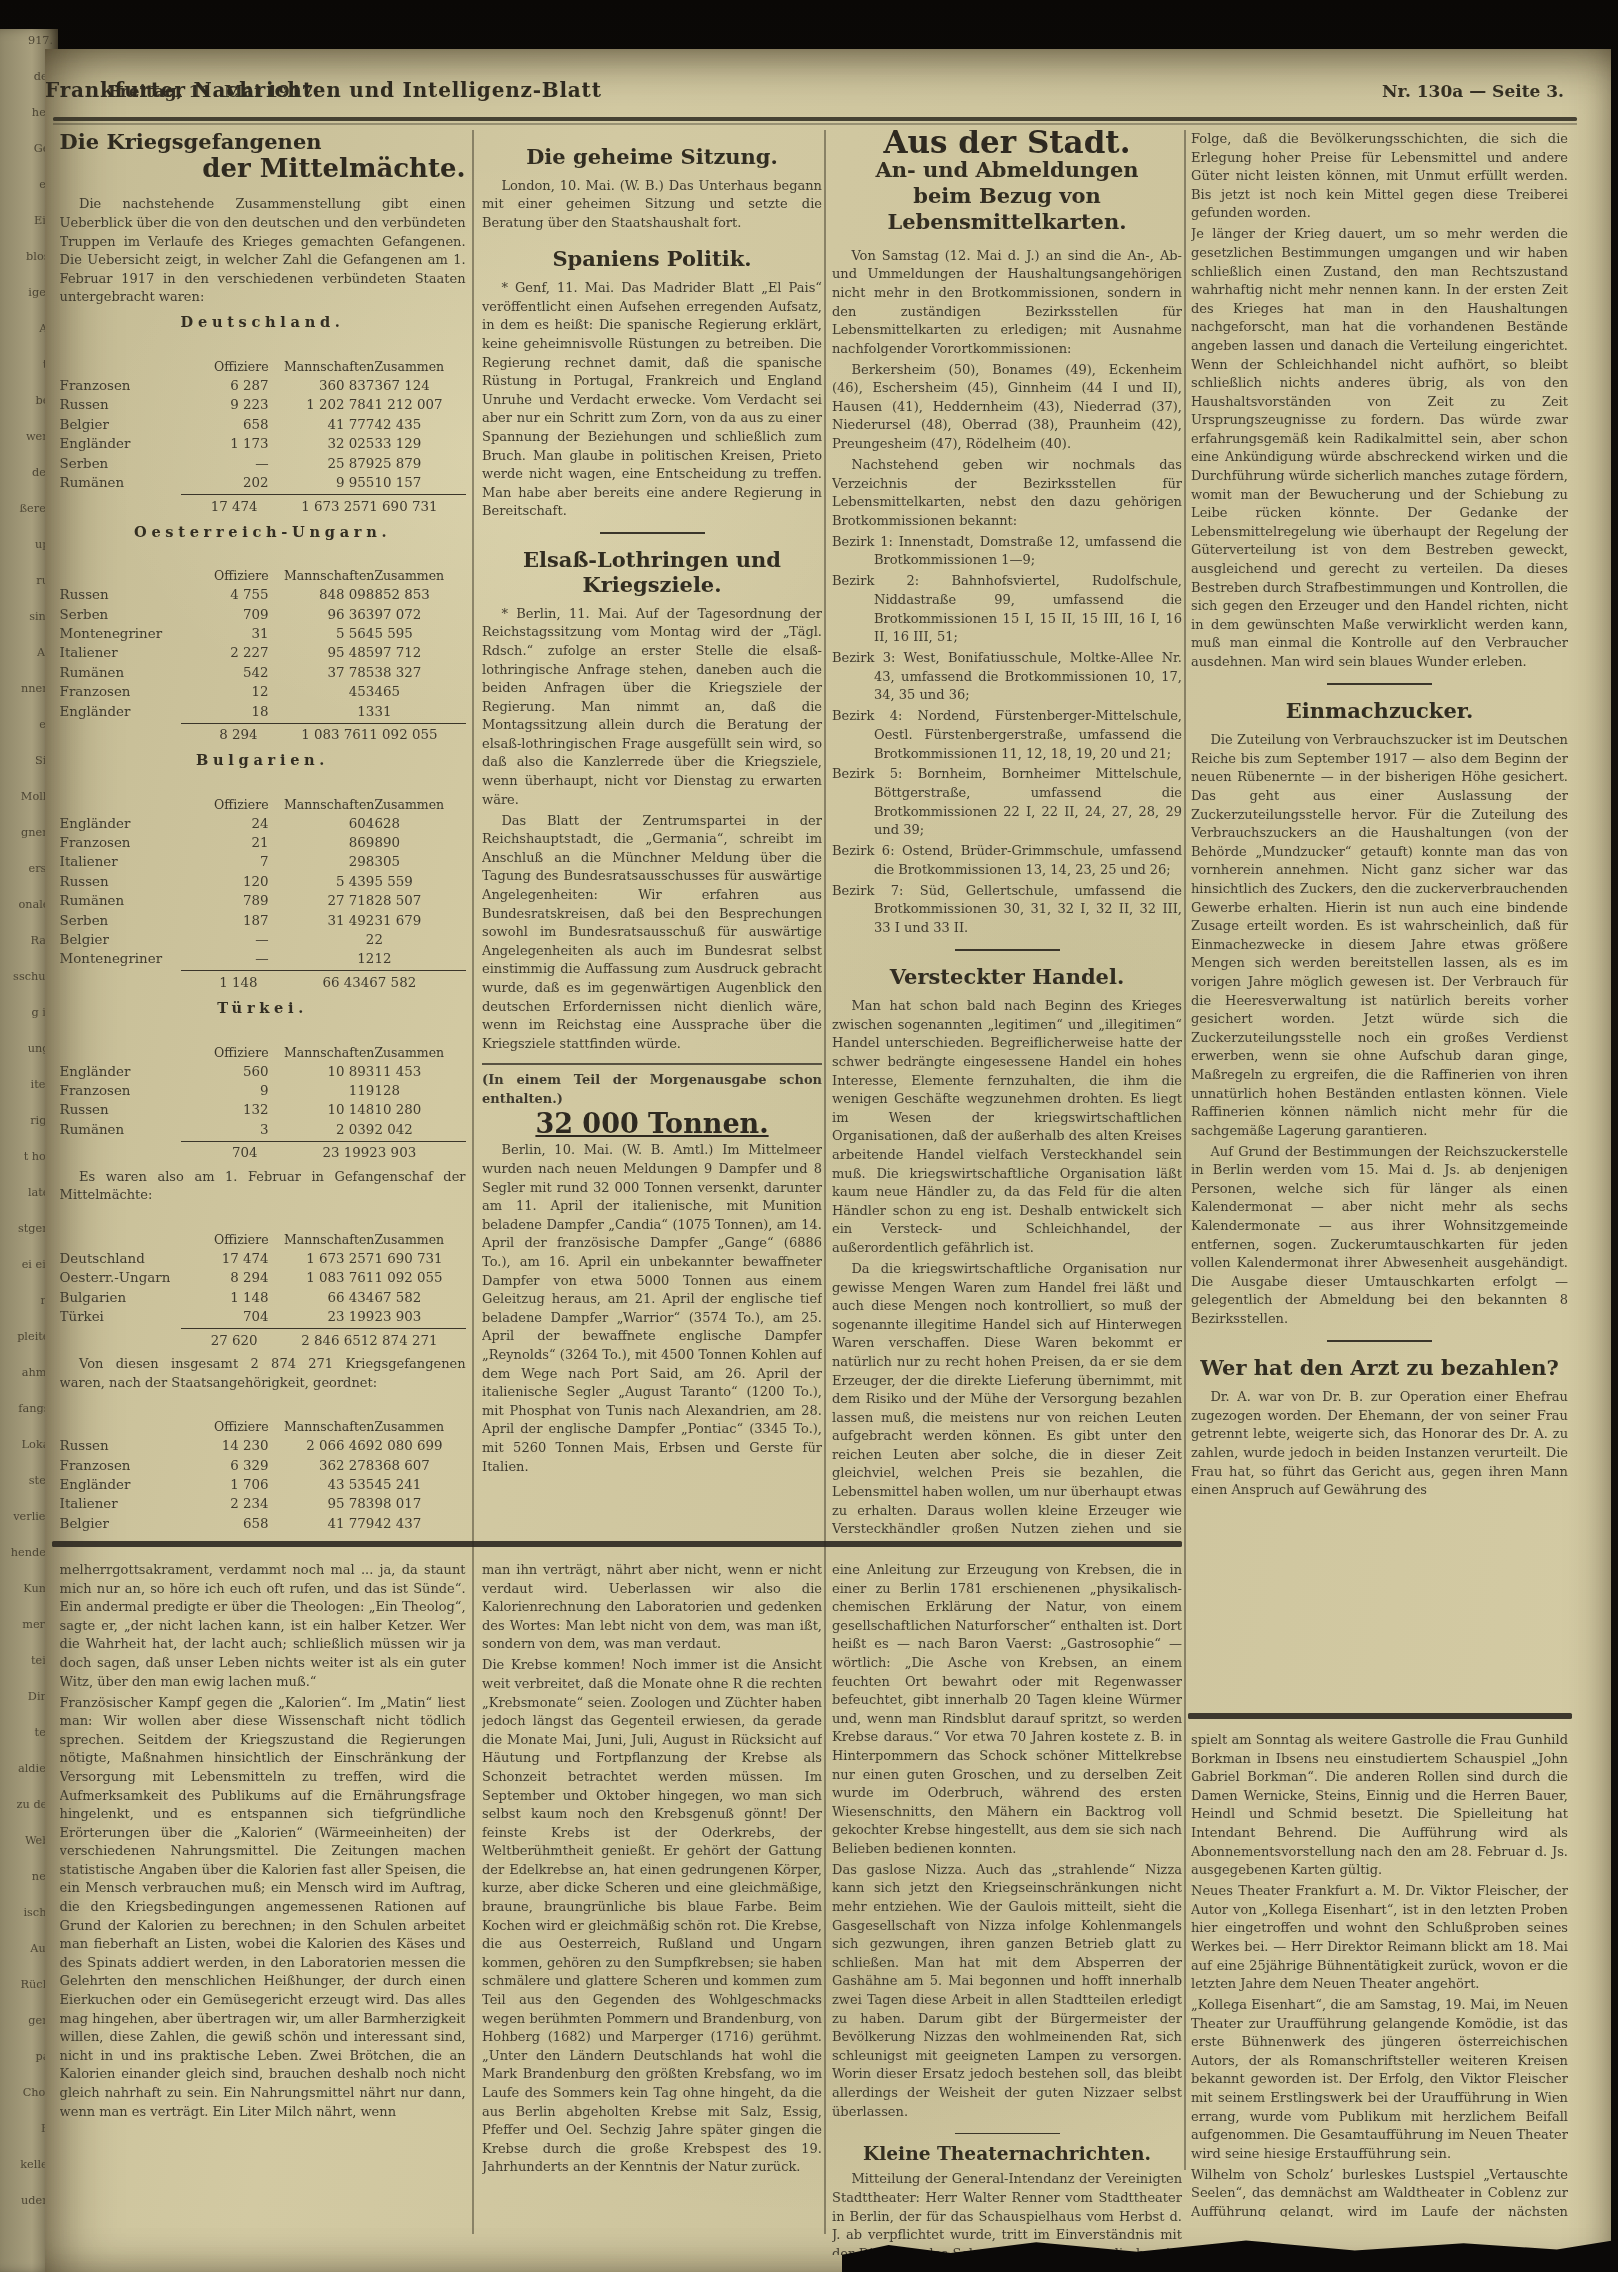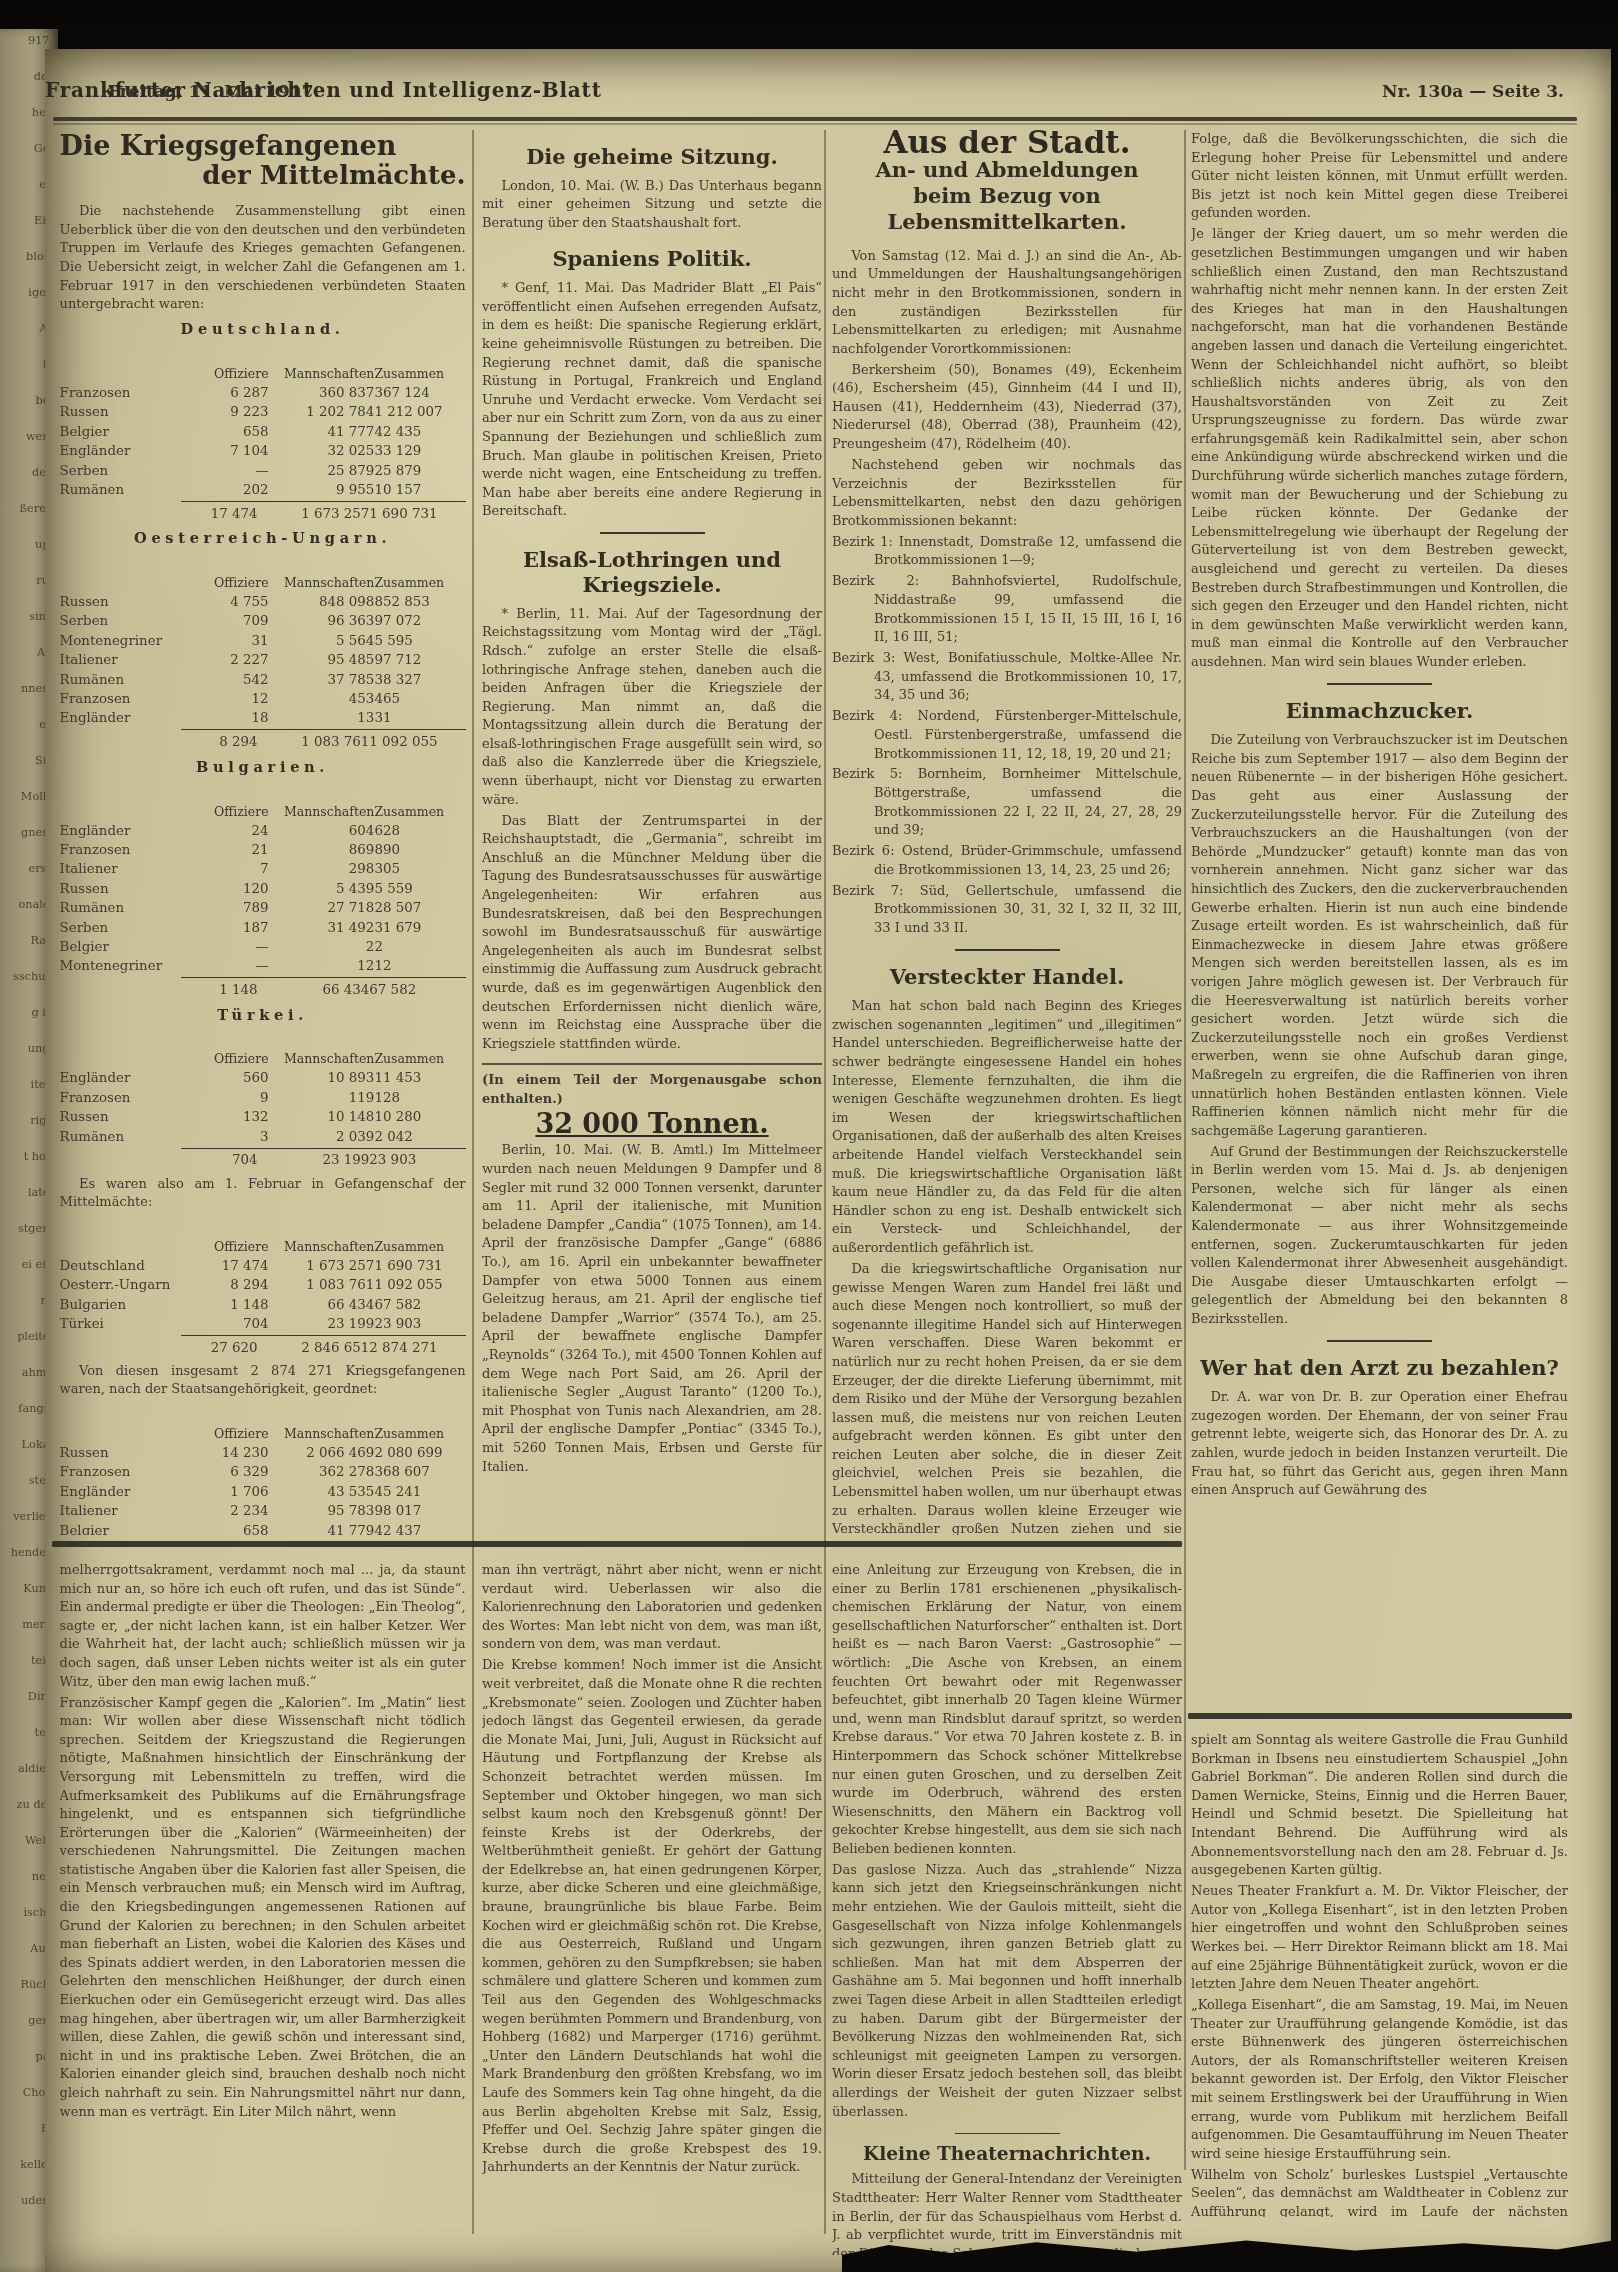--- a/index.html
+++ b/index.html
@@ -41,21 +41,21 @@
   .mast-title{position:absolute;left:0;right:0;top:29px;font-size:20px;font-weight:bold;letter-spacing:0.8px;color:#2f2a1f;}
   .mast-issue{position:absolute;right:47px;top:32px;font-size:17px;font-weight:bold;color:#332e22;}
   .mast-rule{position:absolute;left:8px;right:34px;top:68px;height:4px;background:#2e2a20;opacity:.85;border-radius:1.6px;}
   .mast-rule2{position:absolute;left:8px;right:34px;top:74px;height:1.6px;background:#2e2a20;opacity:.35;}
   
   .col{position:absolute;overflow:hidden;text-align:justify;font-size:13px;line-height:18.6px;}
   .vline{position:absolute;width:1.6px;background:#4e4836;opacity:.55;}
   .thick-rule{position:absolute;height:5.7px;background:#2c2820;opacity:.9;border-radius:1.6px;}
   p.p{margin:0 0 2.4px 0;text-indent:19.4px;}
   p.noind{text-indent:0;}
-  .h1a{font-size:27px;font-weight:bold;color:#2f2a1f;text-align:left;line-height:1.15;}
+  .h1a{font-size:21px;font-weight:bold;color:#2f2a1f;text-align:left;line-height:1.15;}
   .h1b{font-size:26px;font-weight:bold;color:#2f2a1f;text-align:right;line-height:1.15;margin-bottom:11.3px;}
   .h2{font-size:21px;font-weight:bold;color:#322d21;text-align:center;margin:14.6px 0 8px 0;line-height:1.15;}
   .h2big{font-size:31px;font-weight:bold;color:#2e2920;text-align:center;margin:3.2px 0 4.9px 0;}
   .h2sub{font-size:21px;font-weight:bold;color:#322d21;text-align:center;margin:0 0 11.3px 0;line-height:1.25;}
   .h2ton{font-size:27px;font-weight:bold;color:#2e2920;text-align:center;margin:6.5px 0 8px 0;text-decoration:underline;}
   .h3{font-size:18.6px;font-weight:bold;color:#322d21;text-align:center;margin:11.3px 0 6.5px 0;}
   .rule-sm{width:105px;height:1.6px;background:#3a352a;margin:11.3px auto;}
   .rule-full{height:1.6px;background:#3a352a;margin:9.7px 0 6.5px 0;opacity:.8;}
   .note{font-weight:bold;text-indent:0;margin:0 0 1.6px 0;}
   
@@ -186,21 +186,21 @@
 
               <div class="trow">
                 <span class="c-label">Belgier</span>
                 <span class="cn1">658</span>
                 <span class="cn2">41 777</span>
                 <span class="cn3">42 435</span>
               </div>
 
               <div class="trow">
                 <span class="c-label">Engländer</span>
-                <span class="cn1">7 104</span>
+                <span class="cn1">1 173</span>
                 <span class="cn2">32 025</span>
                 <span class="cn3">33 129</span>
               </div>
 
               <div class="trow">
                 <span class="c-label">Serben</span>
                 <span class="cn1">—</span>
                 <span class="cn2">25 879</span>
                 <span class="cn3">25 879</span>
               </div>

